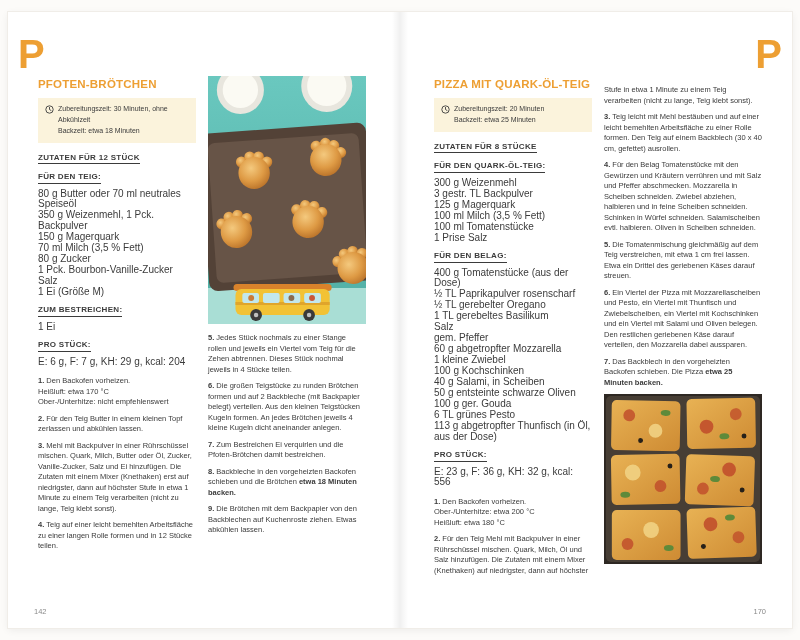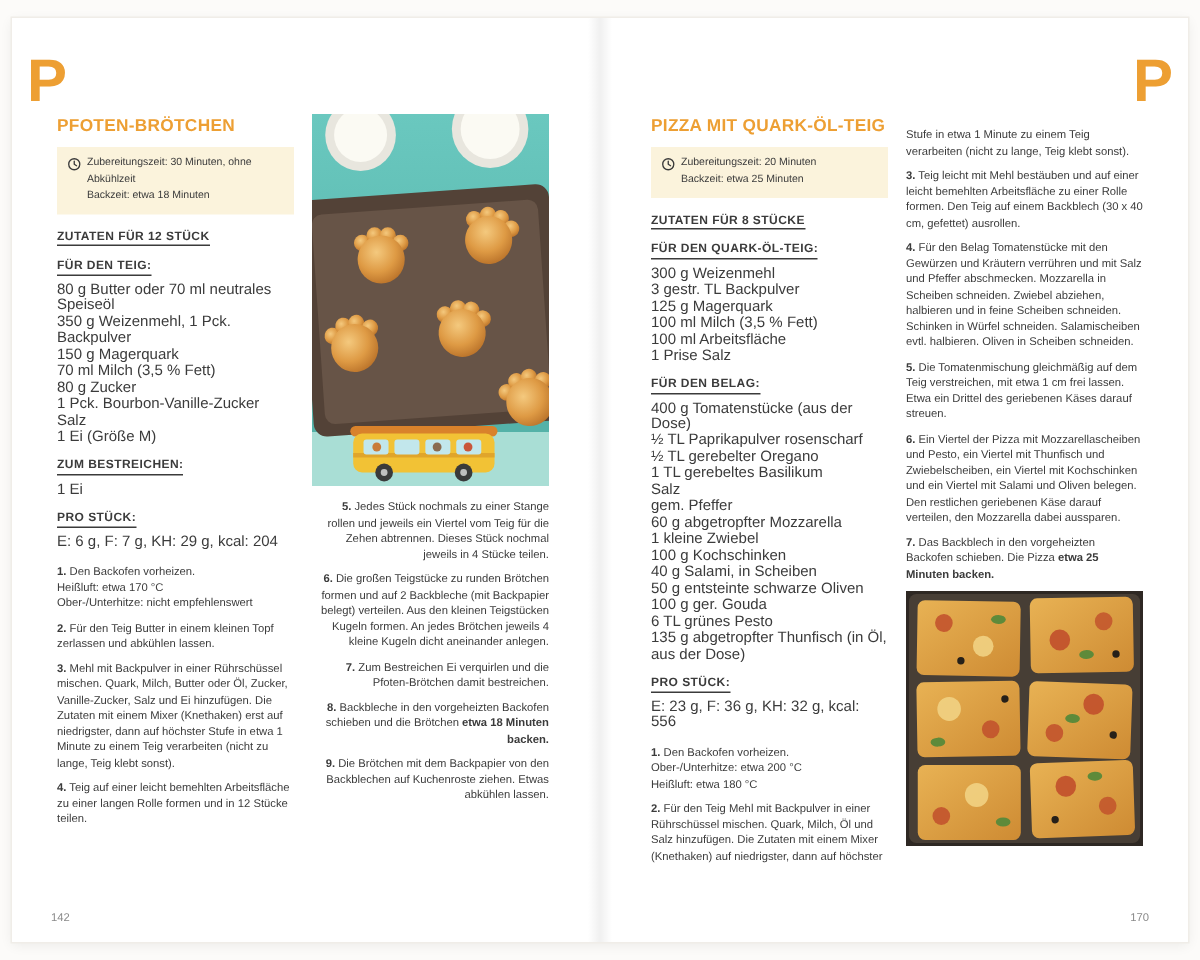--- a/index.html
+++ b/index.html
@@ -35,21 +35,21 @@
 
   .steps { font-size:7.5px; line-height:10.5px; margin-top:9px; overflow-wrap:break-word; }
   .step { margin-bottom:6px; }
   .step b { font-weight:bold; }
   .step .txt { white-space:pre-line; }
 
   .photo { width:100%; overflow:hidden; background:#ddd; }
   .photo svg { display:block; width:100%; height:100%; }
   .photo.paw { height:248px; margin-bottom:9px; }
   .photo.pizza { height:170px; margin-top:4px; }
-  .photo + .steps { margin-top:0;text-align:right; }
+  .photo + .steps { margin-top:0; }
 
   .page-num { position:absolute; bottom:12px; font-size:7.5px; color:#8a8a8a; }
   .page.left  .page-num { left:26px; }
   .page.right .page-num { right:26px; }
 </style>
 </head>
 <body>
 
 <div class="spread">
 
@@ -205,41 +205,41 @@
 
         <div class="sec-heading servings">ZUTATEN FÜR 8 STÜCKE</div>
 
         <div class="sec-heading">FÜR DEN QUARK-ÖL-TEIG:</div>
         <ul class="ing-list">
 
         <li>300 g Weizenmehl</li>
             <li>3 gestr. TL Backpulver</li>
             <li>125 g Magerquark</li>
             <li>100 ml Milch (3,5 % Fett)</li>
-            <li>100 ml Arbeitsfläche</li>
+            <li>100 ml Tomatenstücke</li>
             <li>1 Prise Salz</li>
           </ul>
 
         <div class="sec-heading">FÜR DEN BELAG:</div>
         <ul class="ing-list">
 
         <li>400 g Tomatenstücke (aus der Dose)</li>
             <li>½ TL Paprikapulver rosenscharf</li>
             <li>½ TL gerebelter Oregano</li>
             <li>1 TL gerebeltes Basilikum</li>
             <li>Salz</li>
             <li>gem. Pfeffer</li>
             <li>60 g abgetropfter Mozzarella</li>
             <li>1 kleine Zwiebel</li>
             <li>100 g Kochschinken</li>
             <li>40 g Salami, in Scheiben</li>
             <li>50 g entsteinte schwarze Oliven</li>
             <li>100 g ger. Gouda</li>
             <li>6 TL grünes Pesto</li>
-            <li>135 g abgetropfter Thunfisch (in Öl, aus der Dose)</li>
+            <li>113 g abgetropfter Thunfisch (in Öl, aus der Dose)</li>
           </ul>
 
         <div class="sec-heading">PRO STÜCK:</div>
         <ul class="ing-list">
 
         <li>E: 23 g, F: 36 g, KH: 32 g, kcal: 556</li>
           </ul>
 
         <div class="steps">
 

